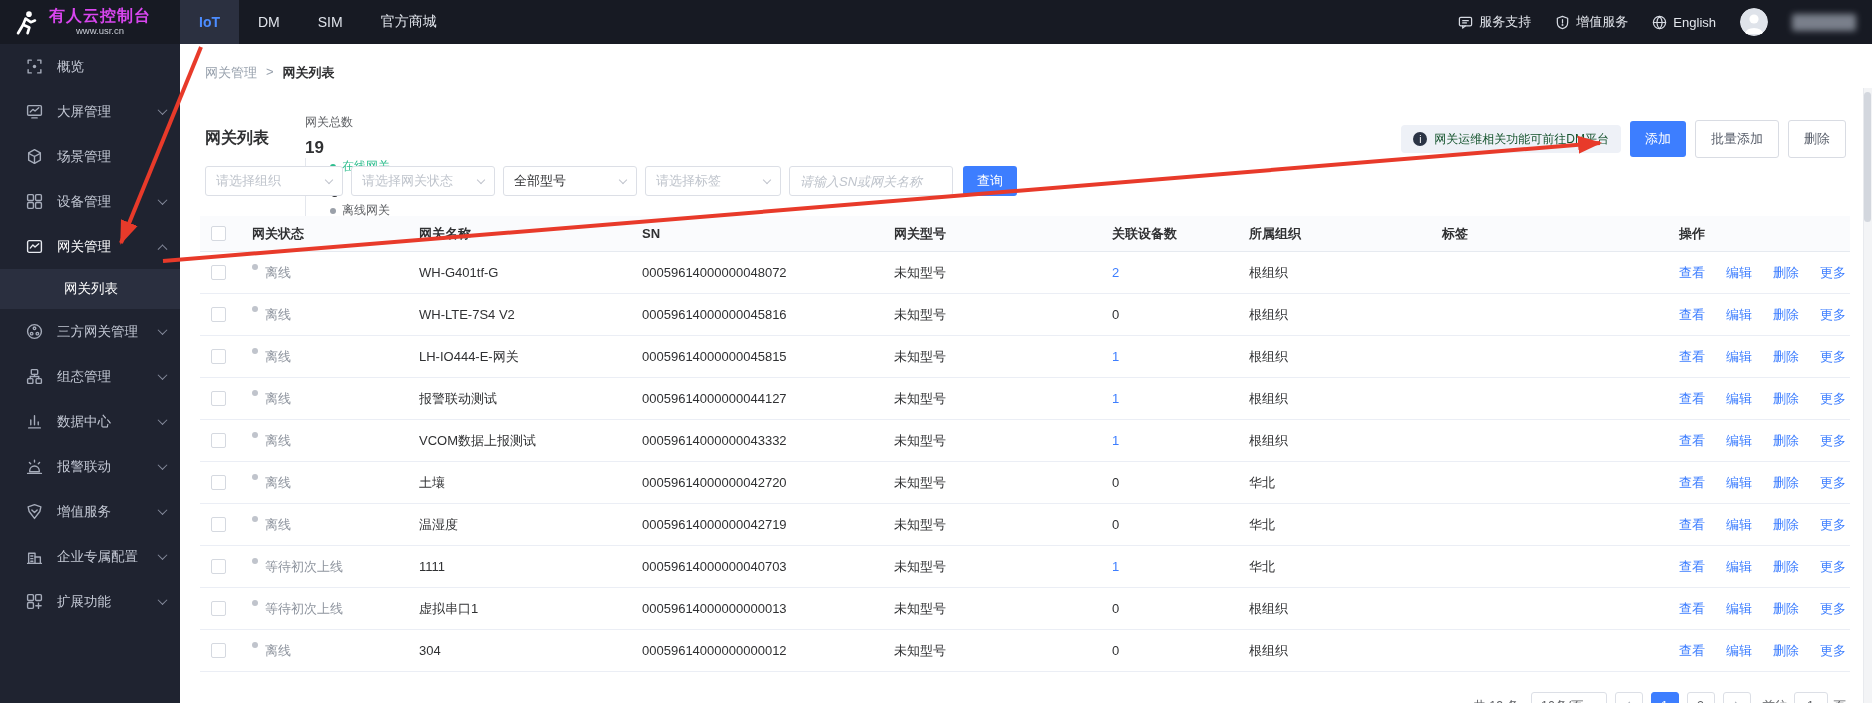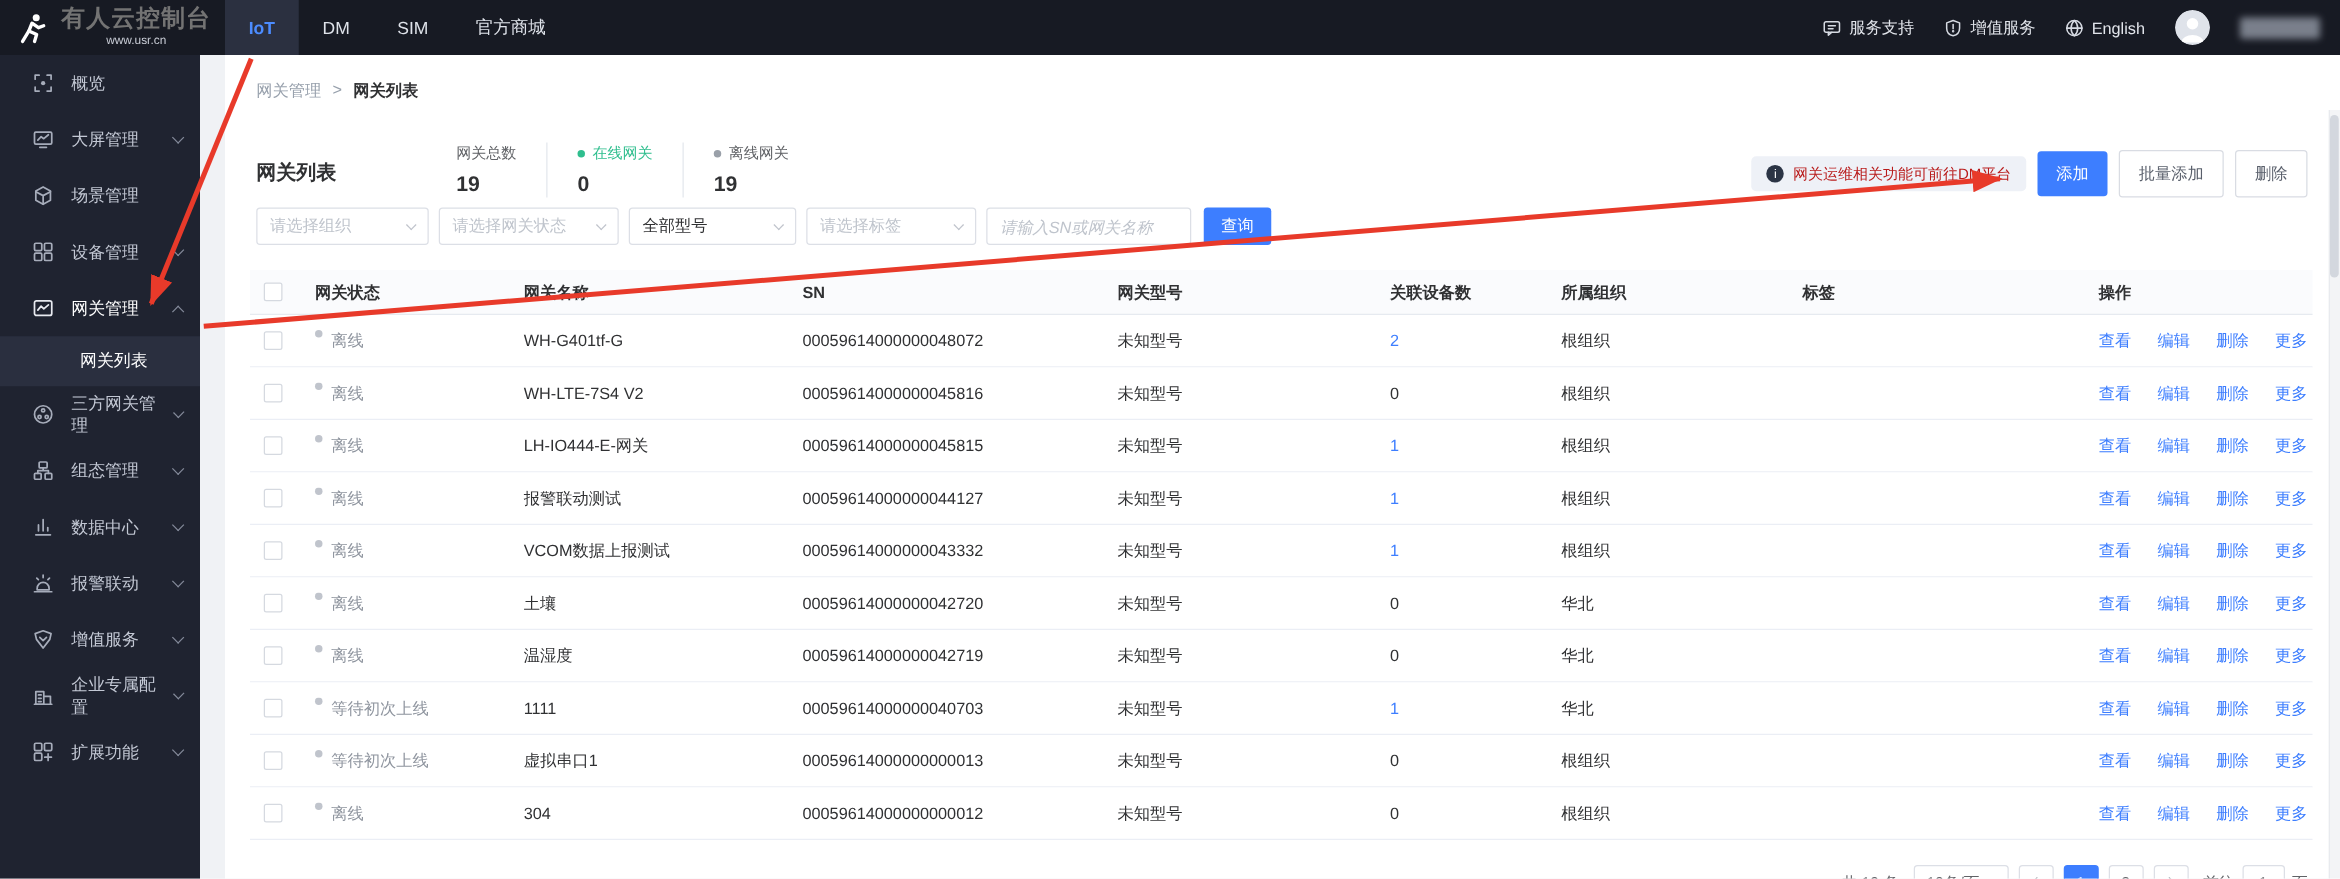--- a/index.html
+++ b/index.html
@@ -4,60 +4,60 @@
 <style>
   * { box-sizing: border-box; margin: 0; padding: 0; }
   html,body { width:1872px; height:703px; overflow:hidden; }
   body { font-family:"Liberation Sans","DejaVu Sans",sans-serif; background:#f0f2f5; position:relative; }
 
   
   .topbar { position:absolute; left:0; top:0; width:1872px; height:44px; background:#171a23; display:flex; align-items:stretch; z-index:5; }
   .logo { width:180px; display:flex; align-items:center; gap:9px; padding-left:13px; }
   .logo-icon { width:27px; height:27px; flex:0 0 auto; }
   .logo-text { display:flex; flex-direction:column; align-items:center; line-height:1.1; }
-  .logo-title { color:#737373; font-size:19px; font-weight:700; letter-spacing:1px; }
+  .logo-title { color:#d946ef; font-size:16px; font-weight:700; letter-spacing:1px; }
   .logo-sub { color:#c9cdd6; font-size:9.5px; margin-top:1px; }
   .top-tabs { display:flex; align-items:stretch; }
   .top-tab { padding:0 19px; display:flex; align-items:center; color:#dfe3ea; font-size:14px; cursor:pointer; }
   .top-tab.active { background:#2b3040; color:#4c8cff; font-weight:700; }
   .topbar-right { margin-left:auto; display:flex; align-items:center; gap:24px; padding-right:16px; }
   .tb-link { display:flex; align-items:center; gap:6px; color:#e2e5eb; font-size:13px; cursor:pointer; }
   .tb-link .ticon { width:15px; height:15px; color:#d6dae2; display:flex; }
   .avatar { width:28px; height:28px; border-radius:50%; overflow:hidden; flex:0 0 auto; }
   .blur-name { width:64px; height:17px; background:#858b97; border-radius:2px; filter:blur(3px); opacity:.9; }
 
   
-  .sidebar { position:absolute; left:0; top:44px; bottom:0; width:160px; background:#1f2330; z-index:4; }
+  .sidebar { position:absolute; left:0; top:44px; bottom:0; width:180px; background:#1f2330; z-index:4; }
   .side-item { height:45px; display:flex; align-items:center; gap:14px; padding:0 14px 0 26px; color:#c3c8d4; font-size:13.5px; cursor:pointer; }
   .side-item .sicon { width:17px; height:17px; color:#a6acba; display:flex; flex:0 0 auto; }
   .side-item.active-parent { color:#ffffff; }
   .side-item.active-parent .sicon { color:#e8eaf0; }
   .chev { width:7px; height:7px; border-right:1.5px solid #858b9b; border-bottom:1.5px solid #858b9b; transform:rotate(45deg) translate(-1px,-1px); margin-left:auto; }
   .chev.up { transform:rotate(-135deg) translate(-2px,-2px); }
   .side-sub { height:40px; display:flex; align-items:center; padding-left:64px; color:#ffffff; font-size:13.5px; background:#2a2f3f; cursor:pointer; }
 
   
   .main { position:absolute; left:180px; top:44px; right:0; bottom:0; background:#fff; overflow:hidden; }
   .breadcrumb { position:absolute; left:25px; top:20px; display:flex; gap:9px; font-size:13px; color:#97a0ac; }
   .breadcrumb .current { color:#303133; font-weight:700; }
 
   .page-head { position:absolute; left:25px; top:60px; right:26px; display:flex; align-items:flex-start; }
   .page-title { font-size:16px; font-weight:700; color:#303133; margin-top:24px; }
-  .stats { display:flex; margin-left:96px; margin-top:10px; }
+  .stats { display:flex; margin-left:36px; margin-top:10px;flex-direction:column; }
   .stat { padding:0 24px; }
   .stat:first-child { padding-left:0; }
   .stat + .stat { border-left:1px solid #e4e7ed; }
   .stat-label { display:flex; align-items:center; gap:6px; font-size:12px; color:#606266; }
   .stat-label.green { color:#2fbe8e; }
   .sdot { width:6px; height:6px; border-radius:50%; }
   .sdot.green { background:#2fbe8e; } .sdot.gray { background:#9aa0a9; }
   .stat-value { font-size:17px; font-weight:700; color:#303133; margin-top:7px; }
 
   .toolbar { margin-left:auto; margin-top:16px; display:flex; align-items:center; gap:9px; }
-  .notice { height:28px; background:#eef1f7; border-radius:4px; display:flex; align-items:center; gap:7px; padding:0 12px; font-size:12px; color:#b91c1c; cursor:pointer; }
+  .notice { height:28px; background:#eef1f7; border-radius:4px; display:flex; align-items:center; gap:7px; padding:0 12px; font-size:12px; color:#14532d; cursor:pointer; }
   .info-i { width:14px; height:14px; border-radius:50%; background:#2b3445; color:#fff; font-size:10px; display:flex; align-items:center; justify-content:center; font-style:normal; }
   .info-i::before { content:"i"; }
   .btn { height:30px; border-radius:3px; font-size:13px; padding:18px 15px; display:flex; align-items:center; border:none; cursor:pointer; font-family:inherit; }
   .btn-primary { background:#3d7eff; color:#fff; }
   .btn-plain { background:#fff; border:1px solid #d9dce3; color:#595f6b; }
 
   .filters { position:absolute; left:25px; top:122px; display:flex; gap:8px; align-items:center; }
   .select { height:30px; border:1px solid #dcdfe6; border-radius:3px; background:#fff; display:flex; align-items:center; justify-content:space-between; padding:0 10px; font-size:13px; color:#bfc4cc; cursor:pointer; }
   .select.has-value { color:#303133; }
   .w1{width:138px}.w2{width:144px}.w3{width:134px}.w4{width:136px}

